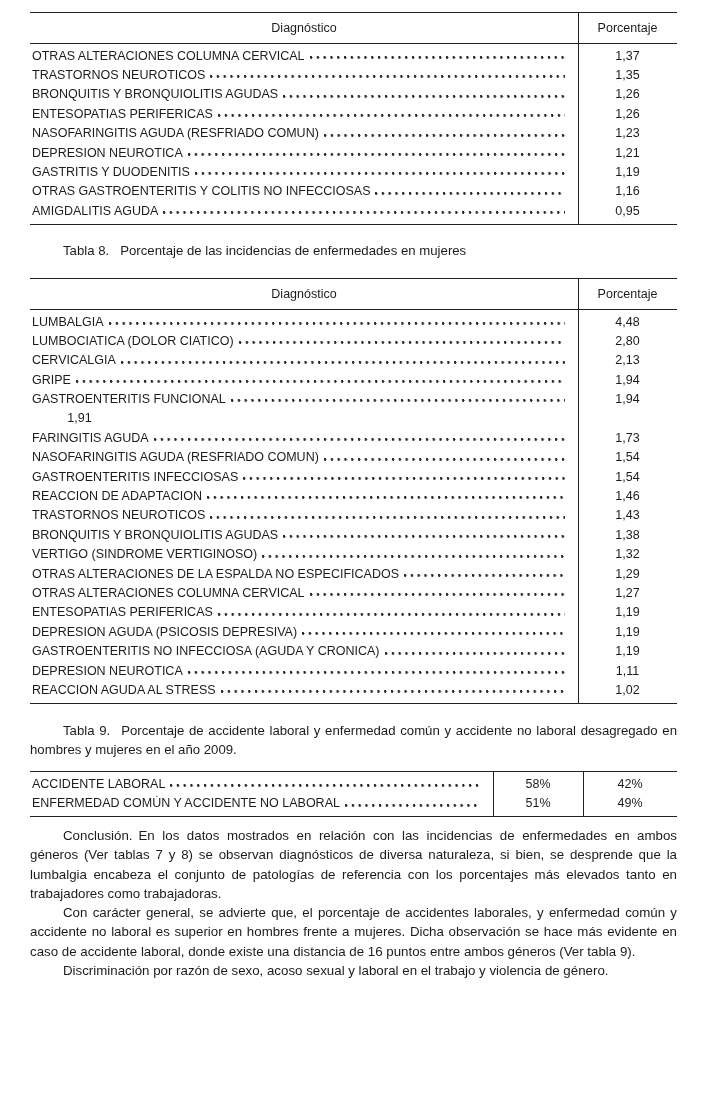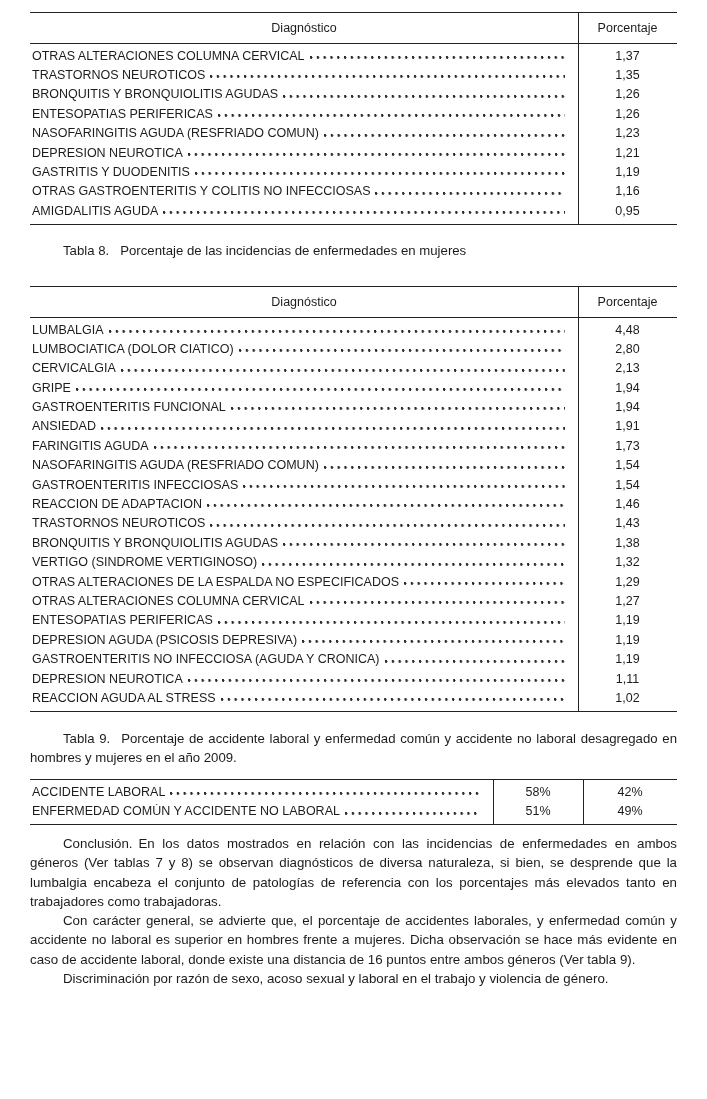--- a/index.html
+++ b/index.html
@@ -89,21 +89,21 @@
 
   
   .caption {
     margin: 0;
     font-size: 13.2px;
     line-height: 19.3px;
     text-indent: 33px;
     text-align: justify;
   }
   .cap-label { margin-right: 11px; }
-  .cap8 { margin-top: 16px; margin-bottom: 26px; }
+  .cap8 { margin-top: 16px; margin-bottom: 18px; }
   .cap9 { margin-top: 17px; margin-bottom: 12px; }
 
   .body-p {
     margin: 0;
     font-size: 13.3px;
     line-height: 19.3px;
     text-align: justify;
     text-indent: 33px;
   }
   .p-first { margin-top: 9px; }
@@ -245,24 +245,20 @@
 
         <div class="trow">
           <div class="td-diag">
             <span class="lbl">GASTROENTERITIS FUNCIONAL</span>
             <span class="dots"></span>
           </div>
           <div class="cell-num w-pct">1,94</div>
         </div>
 
         <div class="trow">
-          <div class="td-diag">
-            <span class="lbl">ANSIEDAD</span>
-            <span class="dots"></span>
-          </div>
           <div class="cell-num w-pct">1,91</div>
         </div>
 
         <div class="trow">
           <div class="td-diag">
             <span class="lbl">FARINGITIS AGUDA</span>
             <span class="dots"></span>
           </div>
           <div class="cell-num w-pct">1,73</div>
         </div>

